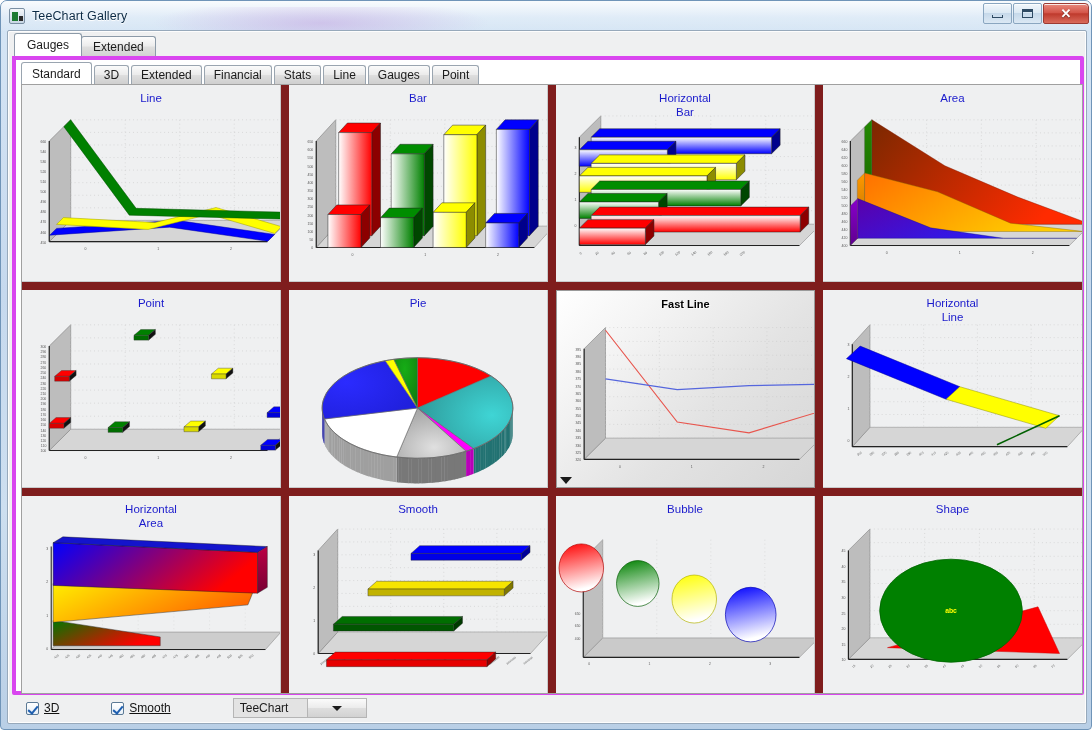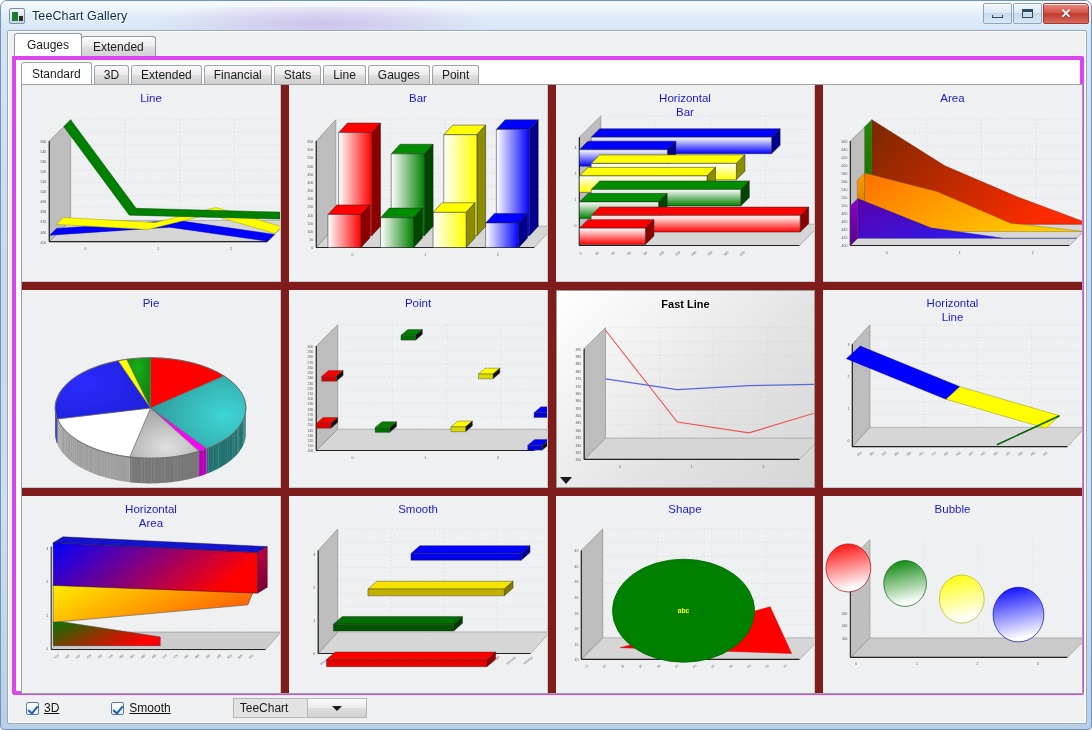--- a/index.html
+++ b/index.html
@@ -603,20 +603,95 @@
               <text x="140" y="175" text-anchor="middle" font-size="3.6" fill="#555" font-family="&quot;Liberation Sans&quot;,sans-serif">1</text>
               <text x="214.66666666666666" y="175" text-anchor="middle" font-size="3.6" fill="#555" font-family="&quot;Liberation Sans&quot;,sans-serif">2</text>
               <polygon points="50,36 124.66666666666667,83.52000000000001 199.33333333333334,115.92000000000002 274,144 274,144 199.33333333333334,144 124.66666666666667,144 50,144" fill="url(#ar0)" stroke="#801600" stroke-width="0.4"></polygon>
               <polygon points="50,36 42.519999999999996,43.480000000000004 42.519999999999996,151.48 50,144" fill="url(#as0)" stroke="#555" stroke-width="0.3"></polygon>
               <polygon points="42.519999999999996,91.00000000000001 117.18666666666667,110.44 191.85333333333335,142.84 266.52,151.48 266.52,151.48 191.85333333333335,151.48 117.18666666666667,151.48 42.519999999999996,151.48" fill="url(#ar1)" stroke="#806600" stroke-width="0.4"></polygon>
               <polygon points="42.519999999999996,91.00000000000001 35.03999999999999,98.48000000000002 35.03999999999999,158.95999999999998 42.519999999999996,151.48" fill="url(#as1)" stroke="#555" stroke-width="0.3"></polygon>
               <polygon points="35.48,117.47999999999999 110.14666666666668,147.72 184.81333333333333,158.52 259.48,158.52 259.48,158.52 184.81333333333333,158.52 110.14666666666668,158.52 35.48,158.52" fill="url(#ar2)" stroke="#111180" stroke-width="0.4"></polygon>
               <polygon points="35.48,117.47999999999999 27.999999999999996,124.96 27.999999999999996,166 35.48,158.52" fill="url(#as2)" stroke="#555" stroke-width="0.3"></polygon>
             </svg>
             <div class="cell-title">Area</div>
+          </div>
+          <div class="cell">
+            <svg class="cell-canvas" viewBox="0 0 265 203" preserveAspectRatio="none">
+              <defs></defs>
+              <polygon points="28,166 50,144 274,144 252,166" fill="#c9c9c9" stroke="#8a8a8a" stroke-width="0.7"></polygon>
+              <polygon points="28,166 50,144 274,144 252,166" fill="rgba(255,255,255,0.25)" stroke="none" stroke-width="0"></polygon>
+              <polygon points="28,58 50,36 50,144 28,166" fill="#bdbdbd" stroke="#8a8a8a" stroke-width="0.7"></polygon>
+              <g stroke="#c0c0c0" stroke-width="0.6" stroke-dasharray="1 3" opacity="0.85" fill="none">
+                <line x1="50" y1="36" x2="50" y2="144"></line>
+                <line x1="106" y1="36" x2="106" y2="144"></line>
+                <line x1="162" y1="36" x2="162" y2="144"></line>
+                <line x1="218" y1="36" x2="218" y2="144"></line>
+                <line x1="274" y1="36" x2="274" y2="144"></line>
+                <line x1="50" y1="36" x2="274" y2="36"></line>
+                <line x1="50" y1="49.5" x2="274" y2="49.5"></line>
+                <line x1="50" y1="63" x2="274" y2="63"></line>
+                <line x1="50" y1="76.5" x2="274" y2="76.5"></line>
+                <line x1="50" y1="90" x2="274" y2="90"></line>
+                <line x1="50" y1="103.5" x2="274" y2="103.5"></line>
+                <line x1="50" y1="117" x2="274" y2="117"></line>
+                <line x1="50" y1="130.5" x2="274" y2="130.5"></line>
+                <line x1="50" y1="144" x2="274" y2="144"></line>
+              </g>
+              <line x1="28" y1="58" x2="28" y2="166" stroke="#222" stroke-width="1.2"></line>
+              <line x1="28" y1="166" x2="252" y2="166" stroke="#222" stroke-width="1.2"></line>
+              <text x="25" y="168" text-anchor="end" font-size="3.6" fill="#555" font-family="&quot;Liberation Sans&quot;,sans-serif">100</text>
+              <text x="25" y="162.6" text-anchor="end" font-size="3.6" fill="#555" font-family="&quot;Liberation Sans&quot;,sans-serif">110</text>
+              <text x="25" y="157.2" text-anchor="end" font-size="3.6" fill="#555" font-family="&quot;Liberation Sans&quot;,sans-serif">120</text>
+              <text x="25" y="151.8" text-anchor="end" font-size="3.6" fill="#555" font-family="&quot;Liberation Sans&quot;,sans-serif">130</text>
+              <text x="25" y="146.4" text-anchor="end" font-size="3.6" fill="#555" font-family="&quot;Liberation Sans&quot;,sans-serif">140</text>
+              <text x="25" y="141" text-anchor="end" font-size="3.6" fill="#555" font-family="&quot;Liberation Sans&quot;,sans-serif">150</text>
+              <text x="25" y="135.6" text-anchor="end" font-size="3.6" fill="#555" font-family="&quot;Liberation Sans&quot;,sans-serif">160</text>
+              <text x="25" y="130.2" text-anchor="end" font-size="3.6" fill="#555" font-family="&quot;Liberation Sans&quot;,sans-serif">170</text>
+              <text x="25" y="124.8" text-anchor="end" font-size="3.6" fill="#555" font-family="&quot;Liberation Sans&quot;,sans-serif">180</text>
+              <text x="25" y="119.4" text-anchor="end" font-size="3.6" fill="#555" font-family="&quot;Liberation Sans&quot;,sans-serif">190</text>
+              <text x="25" y="114" text-anchor="end" font-size="3.6" fill="#555" font-family="&quot;Liberation Sans&quot;,sans-serif">200</text>
+              <text x="25" y="108.6" text-anchor="end" font-size="3.6" fill="#555" font-family="&quot;Liberation Sans&quot;,sans-serif">210</text>
+              <text x="25" y="103.2" text-anchor="end" font-size="3.6" fill="#555" font-family="&quot;Liberation Sans&quot;,sans-serif">220</text>
+              <text x="25" y="97.8" text-anchor="end" font-size="3.6" fill="#555" font-family="&quot;Liberation Sans&quot;,sans-serif">230</text>
+              <text x="25" y="92.4" text-anchor="end" font-size="3.6" fill="#555" font-family="&quot;Liberation Sans&quot;,sans-serif">240</text>
+              <text x="25" y="87" text-anchor="end" font-size="3.6" fill="#555" font-family="&quot;Liberation Sans&quot;,sans-serif">250</text>
+              <text x="25" y="81.6" text-anchor="end" font-size="3.6" fill="#555" font-family="&quot;Liberation Sans&quot;,sans-serif">260</text>
+              <text x="25" y="76.2" text-anchor="end" font-size="3.6" fill="#555" font-family="&quot;Liberation Sans&quot;,sans-serif">270</text>
+              <text x="25" y="70.8" text-anchor="end" font-size="3.6" fill="#555" font-family="&quot;Liberation Sans&quot;,sans-serif">280</text>
+              <text x="25" y="65.4" text-anchor="end" font-size="3.6" fill="#555" font-family="&quot;Liberation Sans&quot;,sans-serif">290</text>
+              <text x="25" y="60" text-anchor="end" font-size="3.6" fill="#555" font-family="&quot;Liberation Sans&quot;,sans-serif">300</text>
+              <text x="65.33333333333334" y="175" text-anchor="middle" font-size="3.6" fill="#555" font-family="&quot;Liberation Sans&quot;,sans-serif">0</text>
+              <text x="140" y="175" text-anchor="middle" font-size="3.6" fill="#555" font-family="&quot;Liberation Sans&quot;,sans-serif">1</text>
+              <text x="214.66666666666666" y="175" text-anchor="middle" font-size="3.6" fill="#555" font-family="&quot;Liberation Sans&quot;,sans-serif">2</text>
+              <polygon points="33.580000000000005,89.30000000000001 48.580000000000005,89.30000000000001 55.580000000000005,83.30000000000001 40.580000000000005,83.30000000000001" fill="#ff0000" stroke="#333" stroke-width="0.4"></polygon>
+              <polygon points="48.580000000000005,89.30000000000001 55.580000000000005,83.30000000000001 55.580000000000005,88.30000000000001 48.580000000000005,94.30000000000001" fill="#111" stroke="#333" stroke-width="0.4"></polygon>
+              <polygon points="33.580000000000005,89.30000000000001 48.580000000000005,89.30000000000001 48.580000000000005,94.30000000000001 33.580000000000005,94.30000000000001" fill="#d90000" stroke="#333" stroke-width="0.4"></polygon>
+              <polygon points="28,137.92000000000002 43,137.92000000000002 50,131.92000000000002 35,131.92000000000002" fill="#ff0000" stroke="#333" stroke-width="0.4"></polygon>
+              <polygon points="43,137.92000000000002 50,131.92000000000002 50,136.92000000000002 43,142.92000000000002" fill="#111" stroke="#333" stroke-width="0.4"></polygon>
+              <polygon points="28,137.92000000000002 43,137.92000000000002 43,142.92000000000002 28,142.92000000000002" fill="#d90000" stroke="#333" stroke-width="0.4"></polygon>
+              <polygon points="115,46.84 130,46.84 137,40.84 122,40.84" fill="#008000" stroke="#333" stroke-width="0.4"></polygon>
+              <polygon points="130,46.84 137,40.84 137,45.84 130,51.84" fill="#111" stroke="#333" stroke-width="0.4"></polygon>
+              <polygon points="115,46.84 130,46.84 130,51.84 115,51.84" fill="#006d00" stroke="#333" stroke-width="0.4"></polygon>
+              <polygon points="88.44000000000001,142.20000000000002 103.44000000000001,142.20000000000002 110.44000000000001,136.20000000000002 95.44000000000001,136.20000000000002" fill="#008000" stroke="#333" stroke-width="0.4"></polygon>
+              <polygon points="103.44000000000001,142.20000000000002 110.44000000000001,136.20000000000002 110.44000000000001,141.20000000000002 103.44000000000001,147.20000000000002" fill="#111" stroke="#333" stroke-width="0.4"></polygon>
+              <polygon points="88.44000000000001,142.20000000000002 103.44000000000001,142.20000000000002 103.44000000000001,147.20000000000002 88.44000000000001,147.20000000000002" fill="#006d00" stroke="#333" stroke-width="0.4"></polygon>
+              <polygon points="194.58,86.86 209.58,86.86 216.58,80.86 201.58,80.86" fill="#ffff00" stroke="#333" stroke-width="0.4"></polygon>
+              <polygon points="209.58,86.86 216.58,80.86 216.58,85.86 209.58,91.86" fill="#111" stroke="#333" stroke-width="0.4"></polygon>
+              <polygon points="194.58,86.86 209.58,86.86 209.58,91.86 194.58,91.86" fill="#d9d900" stroke="#333" stroke-width="0.4"></polygon>
+              <polygon points="166.36,141.52 181.36,141.52 188.36,135.52 173.36,135.52" fill="#ffff00" stroke="#333" stroke-width="0.4"></polygon>
+              <polygon points="181.36,141.52 188.36,135.52 188.36,140.52 181.36,146.52" fill="#111" stroke="#333" stroke-width="0.4"></polygon>
+              <polygon points="166.36,141.52 181.36,141.52 181.36,146.52 166.36,146.52" fill="#d9d900" stroke="#333" stroke-width="0.4"></polygon>
+              <polygon points="251.72000000000003,126.84 266.72,126.84 273.72,120.84 258.72,120.84" fill="#0000ff" stroke="#333" stroke-width="0.4"></polygon>
+              <polygon points="266.72,126.84 273.72,120.84 273.72,125.84 266.72,131.84" fill="#111" stroke="#333" stroke-width="0.4"></polygon>
+              <polygon points="251.72000000000003,126.84 266.72,126.84 266.72,131.84 251.72000000000003,131.84" fill="#0000d9" stroke="#333" stroke-width="0.4"></polygon>
+              <polygon points="245.23999999999998,160.56 260.24,160.56 267.24,154.56 252.23999999999998,154.56" fill="#0000ff" stroke="#333" stroke-width="0.4"></polygon>
+              <polygon points="260.24,160.56 267.24,154.56 267.24,159.56 260.24,165.56" fill="#111" stroke="#333" stroke-width="0.4"></polygon>
+              <polygon points="245.23999999999998,160.56 260.24,160.56 260.24,165.56 245.23999999999998,165.56" fill="#0000d9" stroke="#333" stroke-width="0.4"></polygon>
+            </svg>
+            <div class="cell-title">Point</div>
           </div>
           <div class="cell">
             <svg class="cell-canvas" viewBox="0 0 265 203" preserveAspectRatio="none">
               <defs>
                 <radialGradient id="pg0" cx="0.62" cy="0.25" r="0.75">
                   <stop offset="0%" stop-color="#ff0000"></stop>
                   <stop offset="100%" stop-color="#ff0000"></stop>
                 </radialGradient>
                 <radialGradient id="pg1" cx="0.78" cy="0.54" r="0.75">
                   <stop offset="0%" stop-color="#3fd5d5"></stop>
@@ -744,95 +819,20 @@
               <path d="M 132 122 L 189.60295472466237 164.06888370749726 A 98 52 0 0 1 181.88605874353638 166.75858540420506 Z" fill="url(#pg2)" stroke="#666" stroke-width="0.6"></path>
               <path d="M 132 122 L 181.88605874353638 166.75858540420506 A 98 52 0 0 1 110.62196234313883 172.74767162081486 Z" fill="url(#pg3)" stroke="#666" stroke-width="0.6"></path>
               <path d="M 132 122 L 110.62196234313883 172.74767162081486 A 98 52 0 0 1 36.360157330002764 133.34344855262023 Z" fill="url(#pg4)" stroke="#666" stroke-width="0.6"></path>
               <path d="M 132 122 L 36.360157330002764 133.34344855262023 A 98 52 0 0 1 98.80368381596136 73.0742000143803 Z" fill="url(#pg5)" stroke="#666" stroke-width="0.6"></path>
               <path d="M 132 122 L 98.80368381596136 73.0742000143803 A 98 52 0 0 1 107.62839105784418 71.6336756213112 Z" fill="url(#pg6)" stroke="#666" stroke-width="0.6"></path>
               <path d="M 132 122 L 107.62839105784418 71.6336756213112 A 98 52 0 0 1 131.99999999999997 70 Z" fill="url(#pg7)" stroke="#666" stroke-width="0.6"></path>
               <ellipse cx="132" cy="122" rx="98" ry="52" fill="none" stroke="#666" stroke-width="0.8"></ellipse>
             </svg>
             <div class="cell-title">Pie</div>
           </div>
-          <div class="cell">
-            <svg class="cell-canvas" viewBox="0 0 265 203" preserveAspectRatio="none">
-              <defs></defs>
-              <polygon points="28,166 50,144 274,144 252,166" fill="#c9c9c9" stroke="#8a8a8a" stroke-width="0.7"></polygon>
-              <polygon points="28,166 50,144 274,144 252,166" fill="rgba(255,255,255,0.25)" stroke="none" stroke-width="0"></polygon>
-              <polygon points="28,58 50,36 50,144 28,166" fill="#bdbdbd" stroke="#8a8a8a" stroke-width="0.7"></polygon>
-              <g stroke="#c0c0c0" stroke-width="0.6" stroke-dasharray="1 3" opacity="0.85" fill="none">
-                <line x1="50" y1="36" x2="50" y2="144"></line>
-                <line x1="106" y1="36" x2="106" y2="144"></line>
-                <line x1="162" y1="36" x2="162" y2="144"></line>
-                <line x1="218" y1="36" x2="218" y2="144"></line>
-                <line x1="274" y1="36" x2="274" y2="144"></line>
-                <line x1="50" y1="36" x2="274" y2="36"></line>
-                <line x1="50" y1="49.5" x2="274" y2="49.5"></line>
-                <line x1="50" y1="63" x2="274" y2="63"></line>
-                <line x1="50" y1="76.5" x2="274" y2="76.5"></line>
-                <line x1="50" y1="90" x2="274" y2="90"></line>
-                <line x1="50" y1="103.5" x2="274" y2="103.5"></line>
-                <line x1="50" y1="117" x2="274" y2="117"></line>
-                <line x1="50" y1="130.5" x2="274" y2="130.5"></line>
-                <line x1="50" y1="144" x2="274" y2="144"></line>
-              </g>
-              <line x1="28" y1="58" x2="28" y2="166" stroke="#222" stroke-width="1.2"></line>
-              <line x1="28" y1="166" x2="252" y2="166" stroke="#222" stroke-width="1.2"></line>
-              <text x="25" y="168" text-anchor="end" font-size="3.6" fill="#555" font-family="&quot;Liberation Sans&quot;,sans-serif">100</text>
-              <text x="25" y="162.6" text-anchor="end" font-size="3.6" fill="#555" font-family="&quot;Liberation Sans&quot;,sans-serif">110</text>
-              <text x="25" y="157.2" text-anchor="end" font-size="3.6" fill="#555" font-family="&quot;Liberation Sans&quot;,sans-serif">120</text>
-              <text x="25" y="151.8" text-anchor="end" font-size="3.6" fill="#555" font-family="&quot;Liberation Sans&quot;,sans-serif">130</text>
-              <text x="25" y="146.4" text-anchor="end" font-size="3.6" fill="#555" font-family="&quot;Liberation Sans&quot;,sans-serif">140</text>
-              <text x="25" y="141" text-anchor="end" font-size="3.6" fill="#555" font-family="&quot;Liberation Sans&quot;,sans-serif">150</text>
-              <text x="25" y="135.6" text-anchor="end" font-size="3.6" fill="#555" font-family="&quot;Liberation Sans&quot;,sans-serif">160</text>
-              <text x="25" y="130.2" text-anchor="end" font-size="3.6" fill="#555" font-family="&quot;Liberation Sans&quot;,sans-serif">170</text>
-              <text x="25" y="124.8" text-anchor="end" font-size="3.6" fill="#555" font-family="&quot;Liberation Sans&quot;,sans-serif">180</text>
-              <text x="25" y="119.4" text-anchor="end" font-size="3.6" fill="#555" font-family="&quot;Liberation Sans&quot;,sans-serif">190</text>
-              <text x="25" y="114" text-anchor="end" font-size="3.6" fill="#555" font-family="&quot;Liberation Sans&quot;,sans-serif">200</text>
-              <text x="25" y="108.6" text-anchor="end" font-size="3.6" fill="#555" font-family="&quot;Liberation Sans&quot;,sans-serif">210</text>
-              <text x="25" y="103.2" text-anchor="end" font-size="3.6" fill="#555" font-family="&quot;Liberation Sans&quot;,sans-serif">220</text>
-              <text x="25" y="97.8" text-anchor="end" font-size="3.6" fill="#555" font-family="&quot;Liberation Sans&quot;,sans-serif">230</text>
-              <text x="25" y="92.4" text-anchor="end" font-size="3.6" fill="#555" font-family="&quot;Liberation Sans&quot;,sans-serif">240</text>
-              <text x="25" y="87" text-anchor="end" font-size="3.6" fill="#555" font-family="&quot;Liberation Sans&quot;,sans-serif">250</text>
-              <text x="25" y="81.6" text-anchor="end" font-size="3.6" fill="#555" font-family="&quot;Liberation Sans&quot;,sans-serif">260</text>
-              <text x="25" y="76.2" text-anchor="end" font-size="3.6" fill="#555" font-family="&quot;Liberation Sans&quot;,sans-serif">270</text>
-              <text x="25" y="70.8" text-anchor="end" font-size="3.6" fill="#555" font-family="&quot;Liberation Sans&quot;,sans-serif">280</text>
-              <text x="25" y="65.4" text-anchor="end" font-size="3.6" fill="#555" font-family="&quot;Liberation Sans&quot;,sans-serif">290</text>
-              <text x="25" y="60" text-anchor="end" font-size="3.6" fill="#555" font-family="&quot;Liberation Sans&quot;,sans-serif">300</text>
-              <text x="65.33333333333334" y="175" text-anchor="middle" font-size="3.6" fill="#555" font-family="&quot;Liberation Sans&quot;,sans-serif">0</text>
-              <text x="140" y="175" text-anchor="middle" font-size="3.6" fill="#555" font-family="&quot;Liberation Sans&quot;,sans-serif">1</text>
-              <text x="214.66666666666666" y="175" text-anchor="middle" font-size="3.6" fill="#555" font-family="&quot;Liberation Sans&quot;,sans-serif">2</text>
-              <polygon points="33.580000000000005,89.30000000000001 48.580000000000005,89.30000000000001 55.580000000000005,83.30000000000001 40.580000000000005,83.30000000000001" fill="#ff0000" stroke="#333" stroke-width="0.4"></polygon>
-              <polygon points="48.580000000000005,89.30000000000001 55.580000000000005,83.30000000000001 55.580000000000005,88.30000000000001 48.580000000000005,94.30000000000001" fill="#111" stroke="#333" stroke-width="0.4"></polygon>
-              <polygon points="33.580000000000005,89.30000000000001 48.580000000000005,89.30000000000001 48.580000000000005,94.30000000000001 33.580000000000005,94.30000000000001" fill="#d90000" stroke="#333" stroke-width="0.4"></polygon>
-              <polygon points="28,137.92000000000002 43,137.92000000000002 50,131.92000000000002 35,131.92000000000002" fill="#ff0000" stroke="#333" stroke-width="0.4"></polygon>
-              <polygon points="43,137.92000000000002 50,131.92000000000002 50,136.92000000000002 43,142.92000000000002" fill="#111" stroke="#333" stroke-width="0.4"></polygon>
-              <polygon points="28,137.92000000000002 43,137.92000000000002 43,142.92000000000002 28,142.92000000000002" fill="#d90000" stroke="#333" stroke-width="0.4"></polygon>
-              <polygon points="115,46.84 130,46.84 137,40.84 122,40.84" fill="#008000" stroke="#333" stroke-width="0.4"></polygon>
-              <polygon points="130,46.84 137,40.84 137,45.84 130,51.84" fill="#111" stroke="#333" stroke-width="0.4"></polygon>
-              <polygon points="115,46.84 130,46.84 130,51.84 115,51.84" fill="#006d00" stroke="#333" stroke-width="0.4"></polygon>
-              <polygon points="88.44000000000001,142.20000000000002 103.44000000000001,142.20000000000002 110.44000000000001,136.20000000000002 95.44000000000001,136.20000000000002" fill="#008000" stroke="#333" stroke-width="0.4"></polygon>
-              <polygon points="103.44000000000001,142.20000000000002 110.44000000000001,136.20000000000002 110.44000000000001,141.20000000000002 103.44000000000001,147.20000000000002" fill="#111" stroke="#333" stroke-width="0.4"></polygon>
-              <polygon points="88.44000000000001,142.20000000000002 103.44000000000001,142.20000000000002 103.44000000000001,147.20000000000002 88.44000000000001,147.20000000000002" fill="#006d00" stroke="#333" stroke-width="0.4"></polygon>
-              <polygon points="194.58,86.86 209.58,86.86 216.58,80.86 201.58,80.86" fill="#ffff00" stroke="#333" stroke-width="0.4"></polygon>
-              <polygon points="209.58,86.86 216.58,80.86 216.58,85.86 209.58,91.86" fill="#111" stroke="#333" stroke-width="0.4"></polygon>
-              <polygon points="194.58,86.86 209.58,86.86 209.58,91.86 194.58,91.86" fill="#d9d900" stroke="#333" stroke-width="0.4"></polygon>
-              <polygon points="166.36,141.52 181.36,141.52 188.36,135.52 173.36,135.52" fill="#ffff00" stroke="#333" stroke-width="0.4"></polygon>
-              <polygon points="181.36,141.52 188.36,135.52 188.36,140.52 181.36,146.52" fill="#111" stroke="#333" stroke-width="0.4"></polygon>
-              <polygon points="166.36,141.52 181.36,141.52 181.36,146.52 166.36,146.52" fill="#d9d900" stroke="#333" stroke-width="0.4"></polygon>
-              <polygon points="251.72000000000003,126.84 266.72,126.84 273.72,120.84 258.72,120.84" fill="#0000ff" stroke="#333" stroke-width="0.4"></polygon>
-              <polygon points="266.72,126.84 273.72,120.84 273.72,125.84 266.72,131.84" fill="#111" stroke="#333" stroke-width="0.4"></polygon>
-              <polygon points="251.72000000000003,126.84 266.72,126.84 266.72,131.84 251.72000000000003,131.84" fill="#0000d9" stroke="#333" stroke-width="0.4"></polygon>
-              <polygon points="245.23999999999998,160.56 260.24,160.56 267.24,154.56 252.23999999999998,154.56" fill="#0000ff" stroke="#333" stroke-width="0.4"></polygon>
-              <polygon points="260.24,160.56 267.24,154.56 267.24,159.56 260.24,165.56" fill="#111" stroke="#333" stroke-width="0.4"></polygon>
-              <polygon points="245.23999999999998,160.56 260.24,160.56 260.24,165.56 245.23999999999998,165.56" fill="#0000d9" stroke="#333" stroke-width="0.4"></polygon>
-            </svg>
-            <div class="cell-title">Point</div>
-          </div>
           <div class="cell selected">
             <svg class="cell-canvas" viewBox="0 0 265 203" preserveAspectRatio="none">
               <defs></defs>
               <polygon points="28,175 50,153 272,153 250,175" fill="#c9c9c9" stroke="#8a8a8a" stroke-width="0.7"></polygon>
               <polygon points="28,175 50,153 272,153 250,175" fill="rgba(255,255,255,0.25)" stroke="none" stroke-width="0"></polygon>
               <polygon points="28,60 50,38 50,153 28,175" fill="#bdbdbd" stroke="#8a8a8a" stroke-width="0.7"></polygon>
               <g stroke="#c0c0c0" stroke-width="0.6" stroke-dasharray="1 3" opacity="0.85" fill="none">
                 <line x1="50" y1="38" x2="50" y2="153"></line>
                 <line x1="105.5" y1="38" x2="105.5" y2="153"></line>
                 <line x1="161" y1="38" x2="161" y2="153"></line>
@@ -1041,20 +1041,65 @@
               <polygon points="169.22,131.92000000000002 178.22,123.92000000000002 178.22,130.92000000000002 169.22,138.92000000000002" fill="#003a00" stroke="#222" stroke-width="0.4"></polygon>
               <polygon points="45.62,131.92000000000002 169.22,131.92000000000002 169.22,138.92000000000002 45.62,138.92000000000002" fill="#005600" stroke="#222" stroke-width="0.4"></polygon>
               <polygon points="38.5,168.56 203.3,168.56 212.3,160.56 47.5,160.56" fill="#ff0000" stroke="#222" stroke-width="0.4"></polygon>
               <polygon points="203.3,168.56 212.3,160.56 212.3,167.56 203.3,175.56" fill="#990000" stroke="#222" stroke-width="0.4"></polygon>
               <polygon points="38.5,168.56 203.3,168.56 203.3,175.56 38.5,175.56" fill="#e60000" stroke="#222" stroke-width="0.4"></polygon>
             </svg>
             <div class="cell-title">Smooth</div>
           </div>
           <div class="cell">
             <svg class="cell-canvas" viewBox="0 0 265 203" preserveAspectRatio="none">
+              <defs>
+                <linearGradient id="bub0" x1="0" y1="0" x2="0.2" y2="1">
+                  <stop offset="0%" stop-color="#ff0000"></stop>
+                  <stop offset="100%" stop-color="#ffffff"></stop>
+                </linearGradient>
+                <linearGradient id="bub1" x1="0" y1="0" x2="0.2" y2="1">
+                  <stop offset="0%" stop-color="#008000"></stop>
+                  <stop offset="100%" stop-color="#ffffff"></stop>
+                </linearGradient>
+                <linearGradient id="bub2" x1="0" y1="0" x2="0.2" y2="1">
+                  <stop offset="0%" stop-color="#ffff00"></stop>
+                  <stop offset="100%" stop-color="#ffffff"></stop>
+                </linearGradient>
+                <linearGradient id="bub3" x1="0" y1="0" x2="0.2" y2="1">
+                  <stop offset="0%" stop-color="#0000ff"></stop>
+                  <stop offset="100%" stop-color="#ffffff"></stop>
+                </linearGradient>
+              </defs>
+              <polygon points="28,166 48,146 270,146 250,166" fill="#cacaca" stroke="#8a8a8a" stroke-width="0.6"></polygon>
+              <polygon points="28,65 48,45 48,146 28,166" fill="#bfbfbf" stroke="#8a8a8a" stroke-width="0.6"></polygon>
+              <g stroke="#c8c8c8" stroke-width="0.5" stroke-dasharray="1 3" fill="none">
+                <line x1="48" y1="45" x2="48" y2="146"></line>
+                <line x1="103.5" y1="45" x2="103.5" y2="146"></line>
+                <line x1="159" y1="45" x2="159" y2="146"></line>
+                <line x1="214.5" y1="45" x2="214.5" y2="146"></line>
+                <line x1="270" y1="45" x2="270" y2="146"></line>
+              </g>
+              <line x1="28" y1="65" x2="28" y2="166" stroke="#222" stroke-width="1.1"></line>
+              <line x1="28" y1="166" x2="250" y2="166" stroke="#222" stroke-width="1.1"></line>
+              <text x="25" y="122" text-anchor="end" font-size="3.4" fill="#555" font-family="&quot;Liberation Sans&quot;,sans-serif">650</text>
+              <text x="25" y="135" text-anchor="end" font-size="3.4" fill="#555" font-family="&quot;Liberation Sans&quot;,sans-serif">650</text>
+              <text x="25" y="148" text-anchor="end" font-size="3.4" fill="#555" font-family="&quot;Liberation Sans&quot;,sans-serif">400</text>
+              <text x="34" y="174" text-anchor="middle" font-size="3.4" fill="#555" font-family="&quot;Liberation Sans&quot;,sans-serif">0</text>
+              <text x="96" y="174" text-anchor="middle" font-size="3.4" fill="#555" font-family="&quot;Liberation Sans&quot;,sans-serif">1</text>
+              <text x="158" y="174" text-anchor="middle" font-size="3.4" fill="#555" font-family="&quot;Liberation Sans&quot;,sans-serif">2</text>
+              <text x="220" y="174" text-anchor="middle" font-size="3.4" fill="#555" font-family="&quot;Liberation Sans&quot;,sans-serif">3</text>
+              <ellipse cx="26" cy="74" rx="22.880000000000003" ry="24.710400000000003" fill="url(#bub0)" stroke="#b30000" stroke-width="0.7"></ellipse>
+              <ellipse cx="84" cy="90" rx="21.84" ry="23.587200000000003" fill="url(#bub1)" stroke="#005a00" stroke-width="0.7"></ellipse>
+              <ellipse cx="142" cy="106" rx="22.880000000000003" ry="24.710400000000003" fill="url(#bub2)" stroke="#b3b300" stroke-width="0.7"></ellipse>
+              <ellipse cx="200" cy="122" rx="26" ry="28.080000000000002" fill="url(#bub3)" stroke="#0000b3" stroke-width="0.7"></ellipse>
+            </svg>
+            <div class="cell-title">Bubble</div>
+          </div>
+          <div class="cell">
+            <svg class="cell-canvas" viewBox="0 0 265 203" preserveAspectRatio="none">
               <defs></defs>
               <polygon points="26,168 48,146 272,146 250,168" fill="#c9c9c9" stroke="#8a8a8a" stroke-width="0.7"></polygon>
               <polygon points="26,168 48,146 272,146 250,168" fill="rgba(255,255,255,0.25)" stroke="none" stroke-width="0"></polygon>
               <polygon points="26,56 48,34 48,146 26,168" fill="#bdbdbd" stroke="#8a8a8a" stroke-width="0.7"></polygon>
               <g stroke="#c0c0c0" stroke-width="0.6" stroke-dasharray="1 3" opacity="0.85" fill="none">
                 <line x1="48" y1="34" x2="48" y2="146"></line>
                 <line x1="104" y1="34" x2="104" y2="146"></line>
                 <line x1="160" y1="34" x2="160" y2="146"></line>
                 <line x1="216" y1="34" x2="216" y2="146"></line>
                 <line x1="272" y1="34" x2="272" y2="146"></line>
@@ -1089,65 +1134,20 @@
               <text x="180.36363636363637" y="176" text-anchor="middle" font-size="3.2" fill="#555" transform="rotate(-38 180.36363636363637 176)" font-family="&quot;Liberation Sans&quot;,sans-serif">55</text>
               <text x="198.9090909090909" y="176" text-anchor="middle" font-size="3.2" fill="#555" transform="rotate(-38 198.9090909090909 176)" font-family="&quot;Liberation Sans&quot;,sans-serif">60</text>
               <text x="217.45454545454547" y="176" text-anchor="middle" font-size="3.2" fill="#555" transform="rotate(-38 217.45454545454547 176)" font-family="&quot;Liberation Sans&quot;,sans-serif">65</text>
               <text x="236" y="176" text-anchor="middle" font-size="3.2" fill="#555" transform="rotate(-38 236 176)" font-family="&quot;Liberation Sans&quot;,sans-serif">70</text>
               <polygon points="66,156 242,162 220,114" fill="#ff0000" stroke="#cc0000" stroke-width="0.5"></polygon>
               <ellipse cx="131" cy="118" rx="73" ry="53" fill="#008000" stroke="#006400" stroke-width="0.8"></ellipse>
               <text x="131" y="120" text-anchor="middle" font-size="7" fill="#ffff00" font-weight="bold" font-family="&quot;Liberation Sans&quot;,sans-serif">abc</text>
             </svg>
             <div class="cell-title">Shape</div>
           </div>
-          <div class="cell">
-            <svg class="cell-canvas" viewBox="0 0 265 203" preserveAspectRatio="none">
-              <defs>
-                <linearGradient id="bub0" x1="0" y1="0" x2="0.2" y2="1">
-                  <stop offset="0%" stop-color="#ff0000"></stop>
-                  <stop offset="100%" stop-color="#ffffff"></stop>
-                </linearGradient>
-                <linearGradient id="bub1" x1="0" y1="0" x2="0.2" y2="1">
-                  <stop offset="0%" stop-color="#008000"></stop>
-                  <stop offset="100%" stop-color="#ffffff"></stop>
-                </linearGradient>
-                <linearGradient id="bub2" x1="0" y1="0" x2="0.2" y2="1">
-                  <stop offset="0%" stop-color="#ffff00"></stop>
-                  <stop offset="100%" stop-color="#ffffff"></stop>
-                </linearGradient>
-                <linearGradient id="bub3" x1="0" y1="0" x2="0.2" y2="1">
-                  <stop offset="0%" stop-color="#0000ff"></stop>
-                  <stop offset="100%" stop-color="#ffffff"></stop>
-                </linearGradient>
-              </defs>
-              <polygon points="28,166 48,146 270,146 250,166" fill="#cacaca" stroke="#8a8a8a" stroke-width="0.6"></polygon>
-              <polygon points="28,65 48,45 48,146 28,166" fill="#bfbfbf" stroke="#8a8a8a" stroke-width="0.6"></polygon>
-              <g stroke="#c8c8c8" stroke-width="0.5" stroke-dasharray="1 3" fill="none">
-                <line x1="48" y1="45" x2="48" y2="146"></line>
-                <line x1="103.5" y1="45" x2="103.5" y2="146"></line>
-                <line x1="159" y1="45" x2="159" y2="146"></line>
-                <line x1="214.5" y1="45" x2="214.5" y2="146"></line>
-                <line x1="270" y1="45" x2="270" y2="146"></line>
-              </g>
-              <line x1="28" y1="65" x2="28" y2="166" stroke="#222" stroke-width="1.1"></line>
-              <line x1="28" y1="166" x2="250" y2="166" stroke="#222" stroke-width="1.1"></line>
-              <text x="25" y="122" text-anchor="end" font-size="3.4" fill="#555" font-family="&quot;Liberation Sans&quot;,sans-serif">650</text>
-              <text x="25" y="135" text-anchor="end" font-size="3.4" fill="#555" font-family="&quot;Liberation Sans&quot;,sans-serif">650</text>
-              <text x="25" y="148" text-anchor="end" font-size="3.4" fill="#555" font-family="&quot;Liberation Sans&quot;,sans-serif">400</text>
-              <text x="34" y="174" text-anchor="middle" font-size="3.4" fill="#555" font-family="&quot;Liberation Sans&quot;,sans-serif">0</text>
-              <text x="96" y="174" text-anchor="middle" font-size="3.4" fill="#555" font-family="&quot;Liberation Sans&quot;,sans-serif">1</text>
-              <text x="158" y="174" text-anchor="middle" font-size="3.4" fill="#555" font-family="&quot;Liberation Sans&quot;,sans-serif">2</text>
-              <text x="220" y="174" text-anchor="middle" font-size="3.4" fill="#555" font-family="&quot;Liberation Sans&quot;,sans-serif">3</text>
-              <ellipse cx="26" cy="74" rx="22.880000000000003" ry="24.710400000000003" fill="url(#bub0)" stroke="#b30000" stroke-width="0.7"></ellipse>
-              <ellipse cx="84" cy="90" rx="21.84" ry="23.587200000000003" fill="url(#bub1)" stroke="#005a00" stroke-width="0.7"></ellipse>
-              <ellipse cx="142" cy="106" rx="22.880000000000003" ry="24.710400000000003" fill="url(#bub2)" stroke="#b3b300" stroke-width="0.7"></ellipse>
-              <ellipse cx="200" cy="122" rx="26" ry="28.080000000000002" fill="url(#bub3)" stroke="#0000b3" stroke-width="0.7"></ellipse>
-            </svg>
-            <div class="cell-title">Bubble</div>
-          </div>
         </div>
 
     </div>
 
     <div id="bottombar">
       <div class="chk-wrap">
         <div class="chk"></div>
         <span class="chk-label"><u>3D</u></span>
       </div>
       <div class="chk-wrap">

